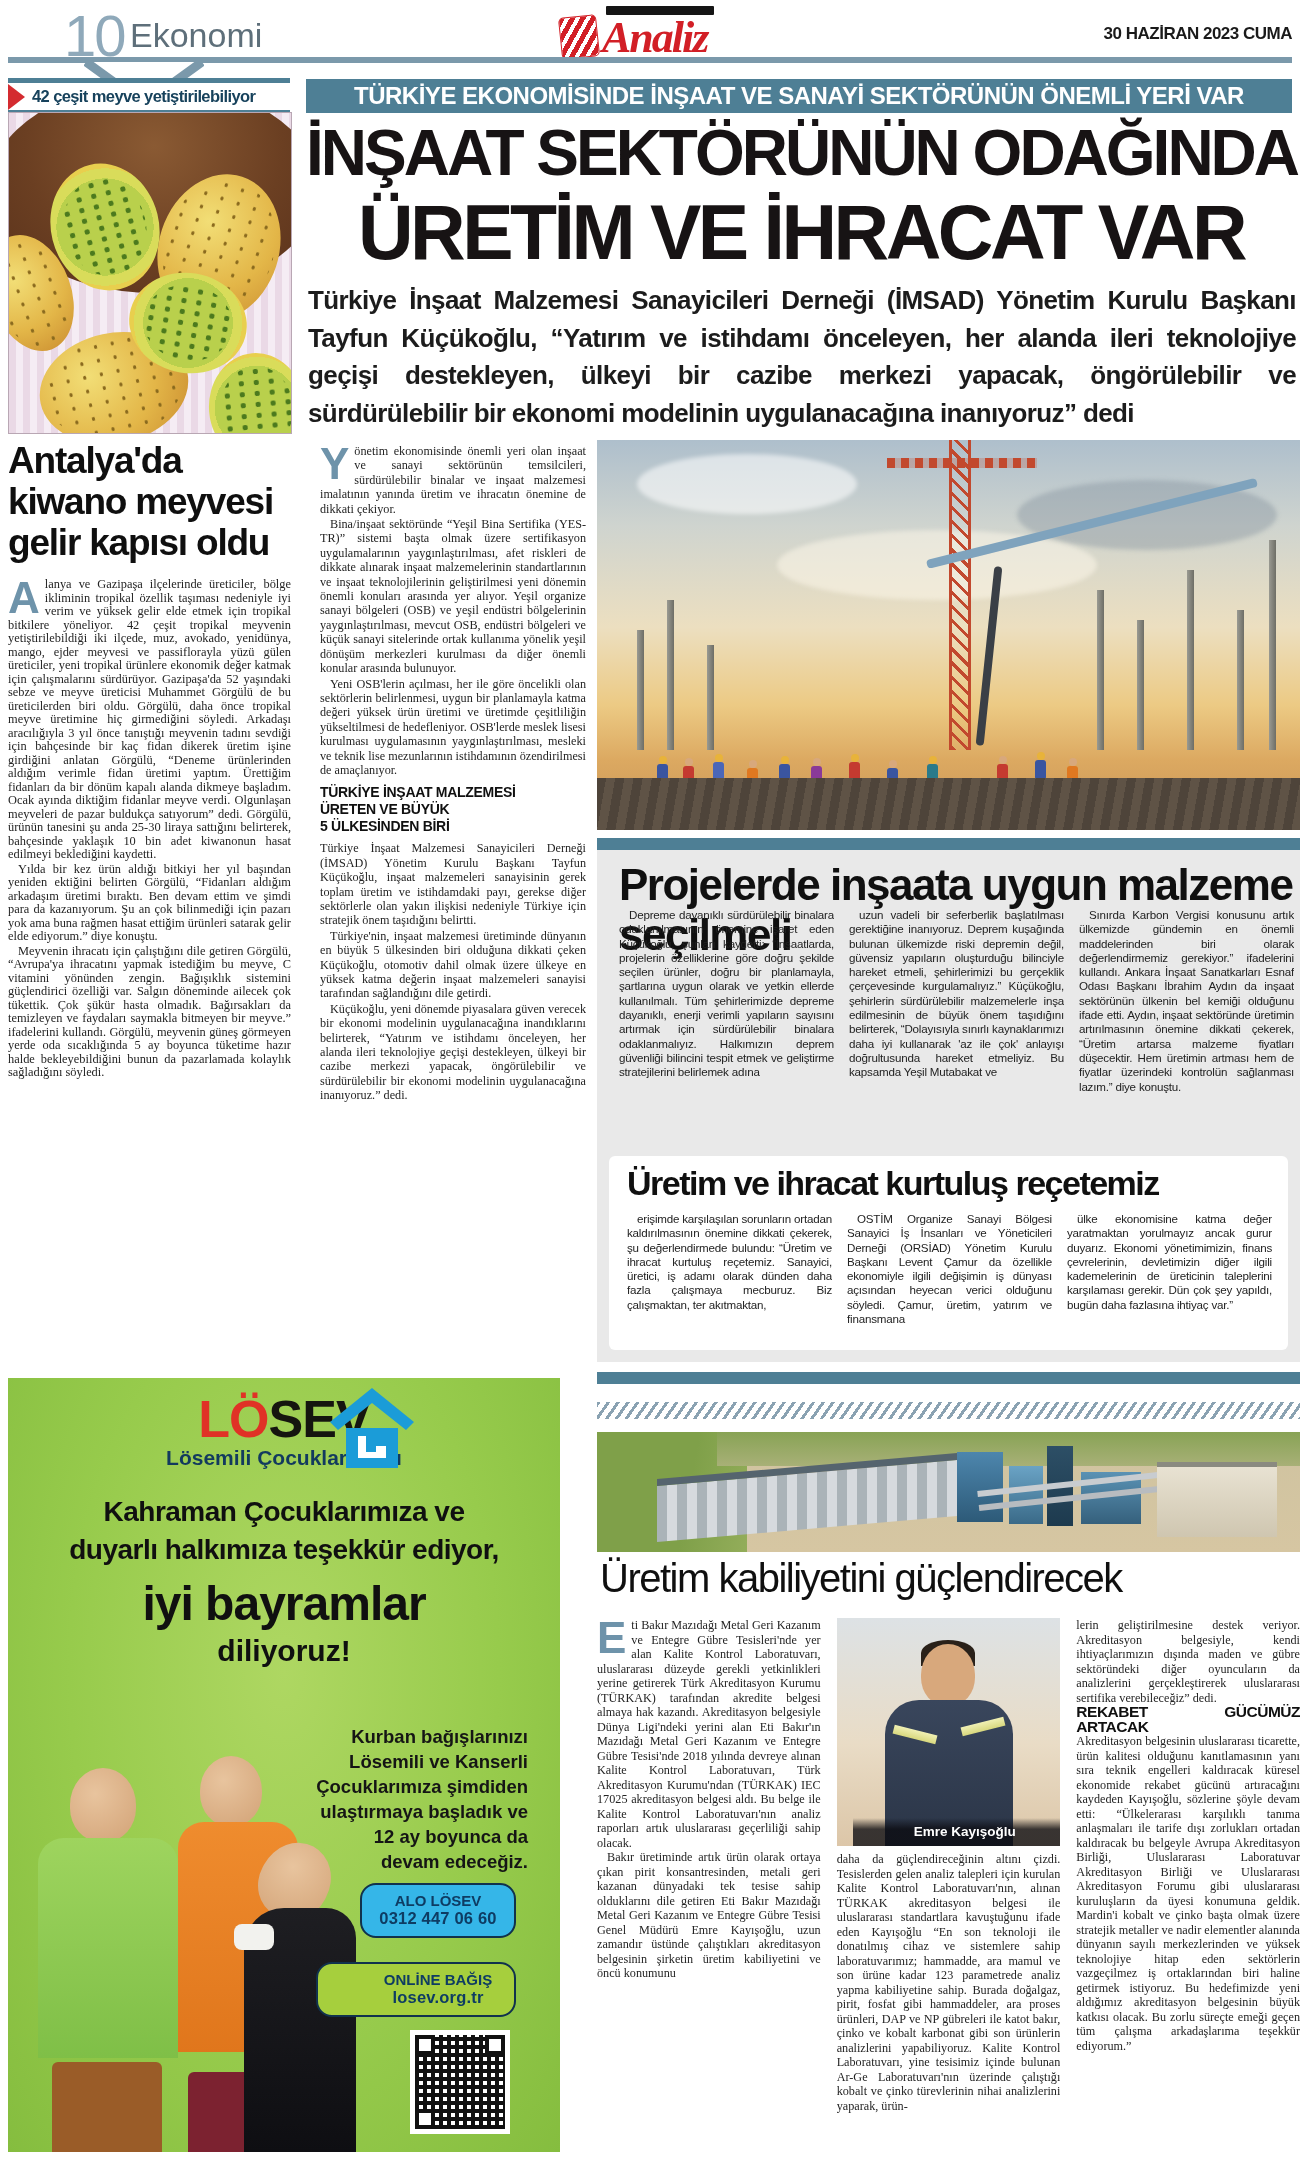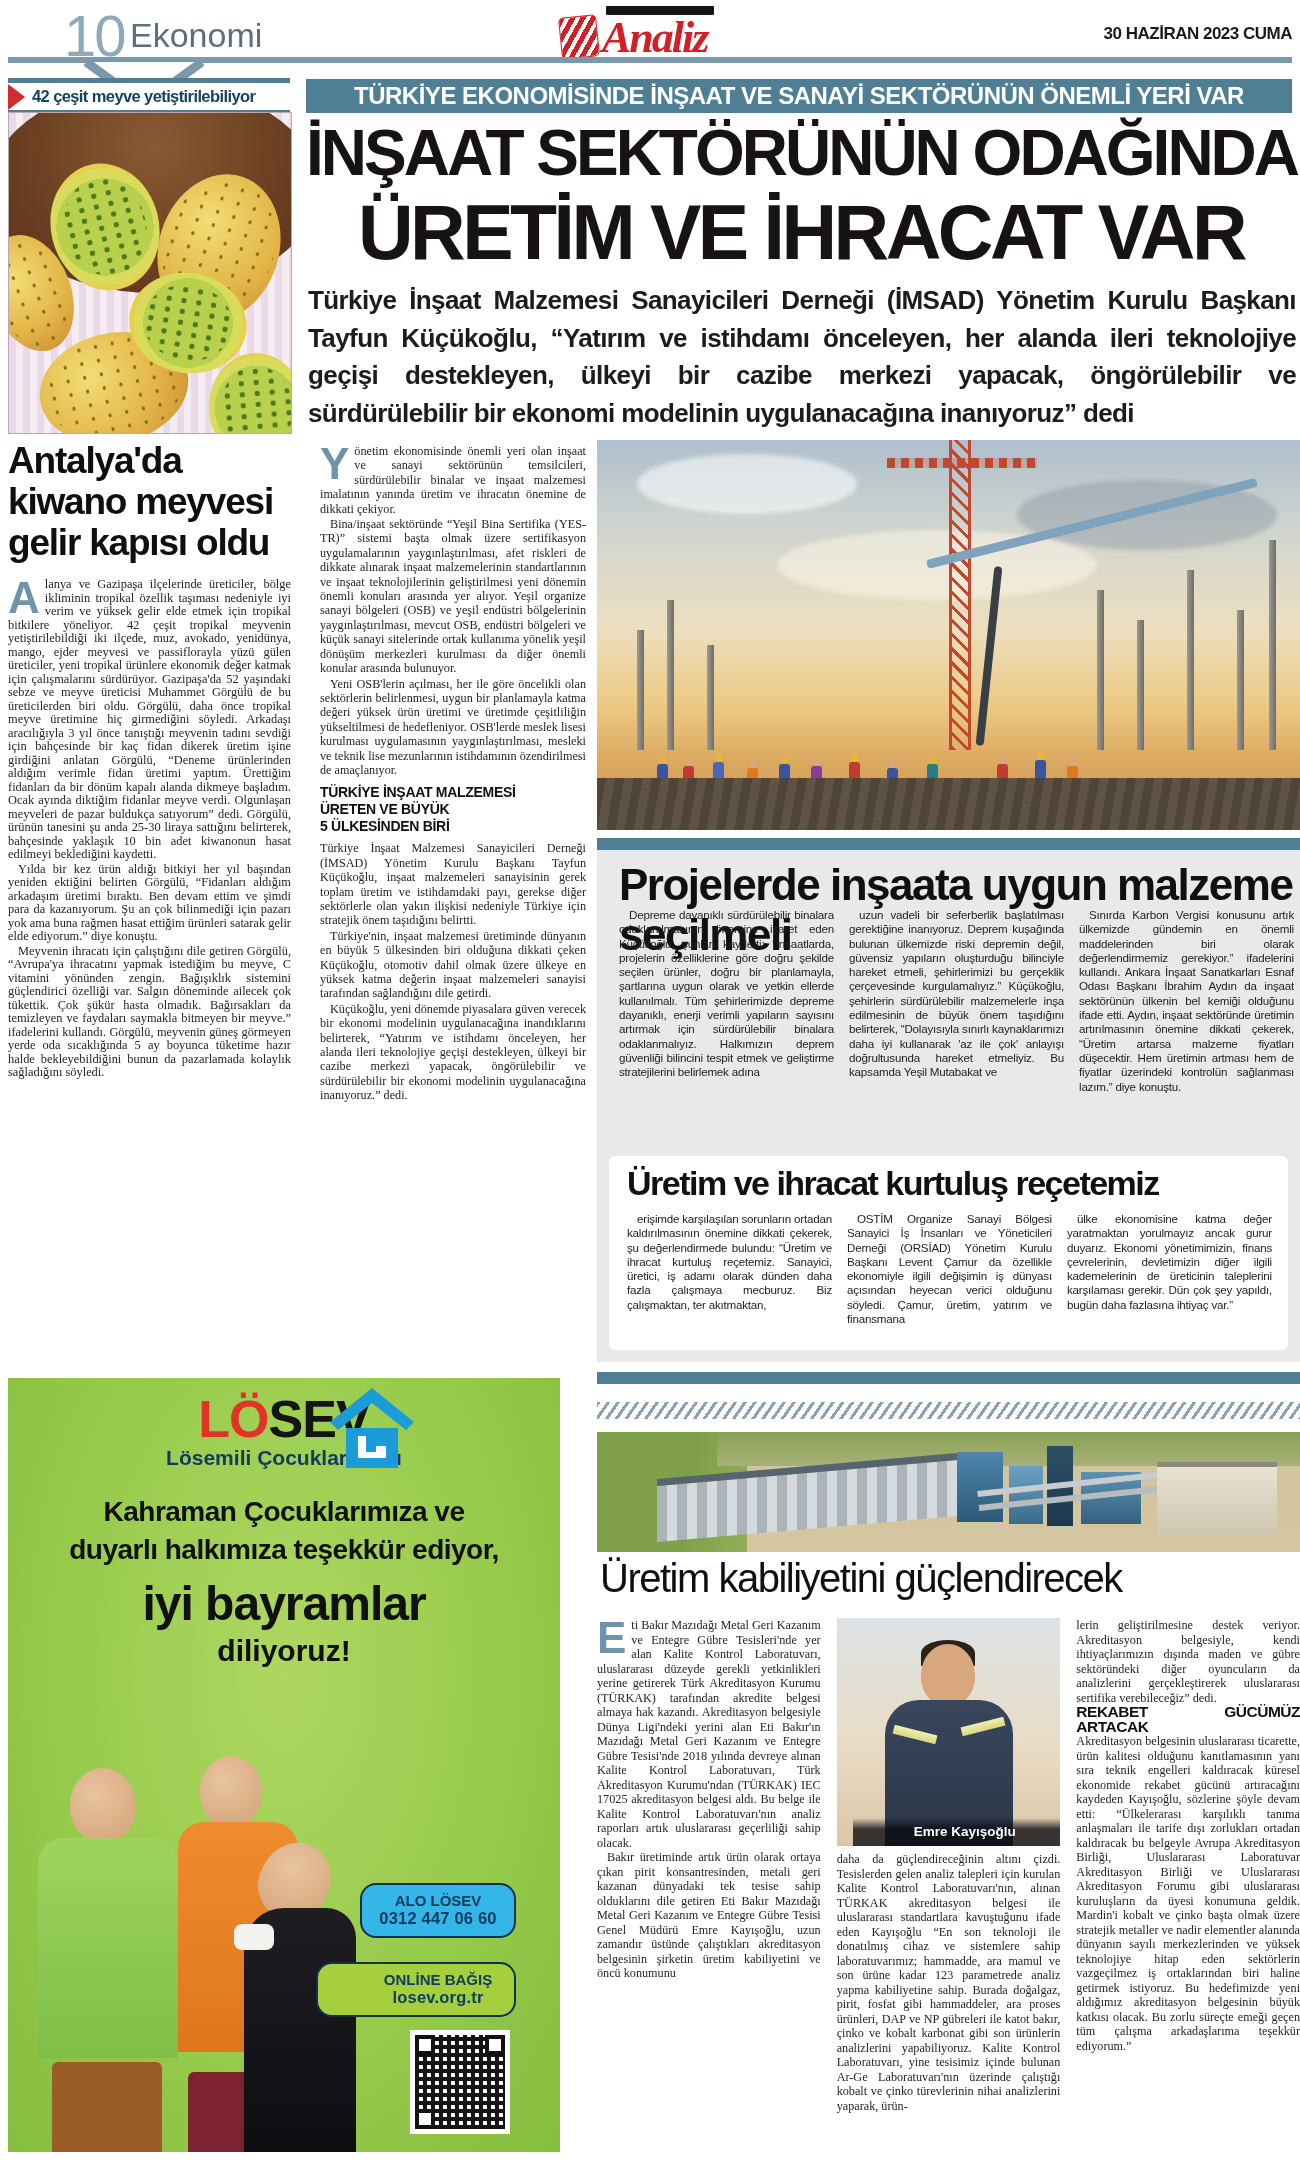--- a/index.html
+++ b/index.html
@@ -325,20 +325,26 @@
       <svg class="house" width="92" height="86" viewBox="0 0 92 86">
         <polygon points="46,2 88,36 80,44 46,17 12,44 4,36" fill="#1b9cd8"></polygon>
         <rect x="20" y="42" width="52" height="40" fill="#1b9cd8"></rect>
         <path d="M32 50 v22 h28 v-12 h-10 v6 h-10 v-16 z" fill="#fff"></path>
       </svg>
     </div>
     <div class="ad-l1">Kahraman Çocuklarımıza ve</div>
     <div class="ad-l2">duyarlı halkımıza teşekkür ediyor,</div>
     <div class="ad-l3">iyi bayramlar</div>
     <div class="ad-l4">diliyoruz!</div>
+    <div class="ad-note" style="white-space: pre-line;">Kurban bağışlarınızı
+Lösemili ve Kanserli
+Çocuklarımıza şimdiden
+ulaştırmaya başladık ve
+12 ay boyunca da
+devam edeceğiz.</div>
 
     <div class="kids">
 
       <div class="kid-head" style="left:48px;top:12px;width:66px;height:74px;"></div>
       <div class="kid-body" style="left:16px;top:82px;width:140px;height:220px;background:linear-gradient(180deg,#9ed45e,#7fbf47);"></div>
       <div class="pants" style="left:30px;width:110px;height:90px;background:#9a5c28;"></div>
 
       <div class="kid-head" style="left:178px;top:0px;width:62px;height:70px;"></div>
       <div class="kid-body" style="left:156px;top:66px;width:120px;height:230px;background:linear-gradient(180deg,#ef8c2e,#e0761c);"></div>
       <div class="pants" style="left:166px;width:96px;height:80px;background:#7c2230;"></div>

